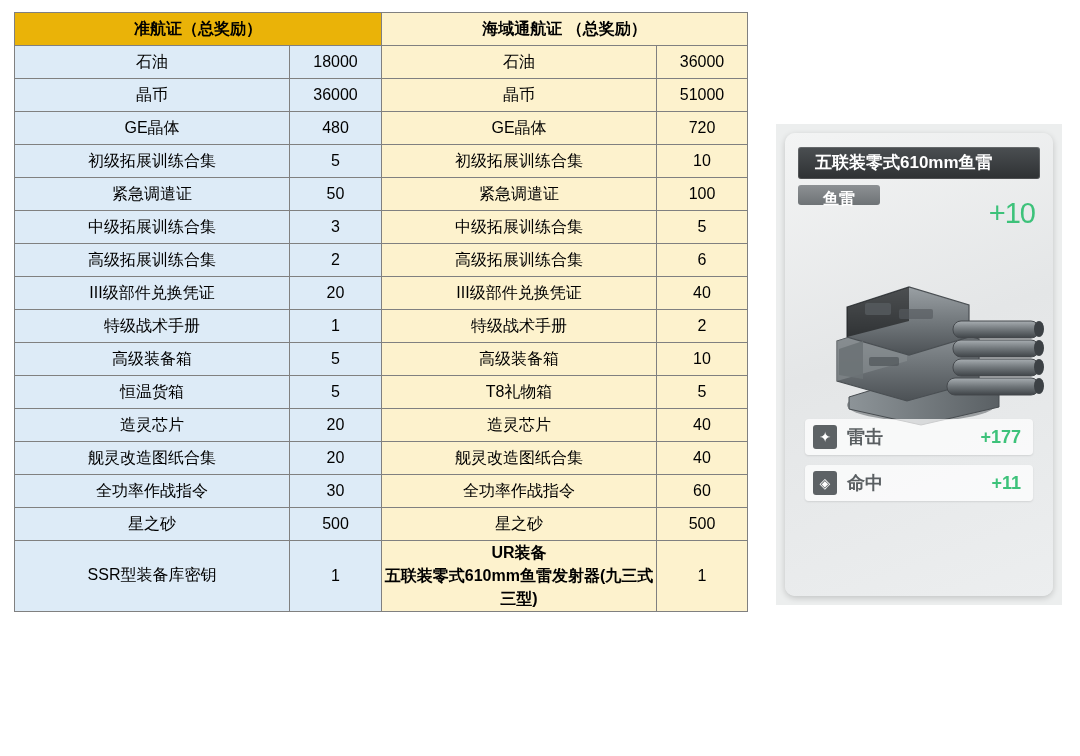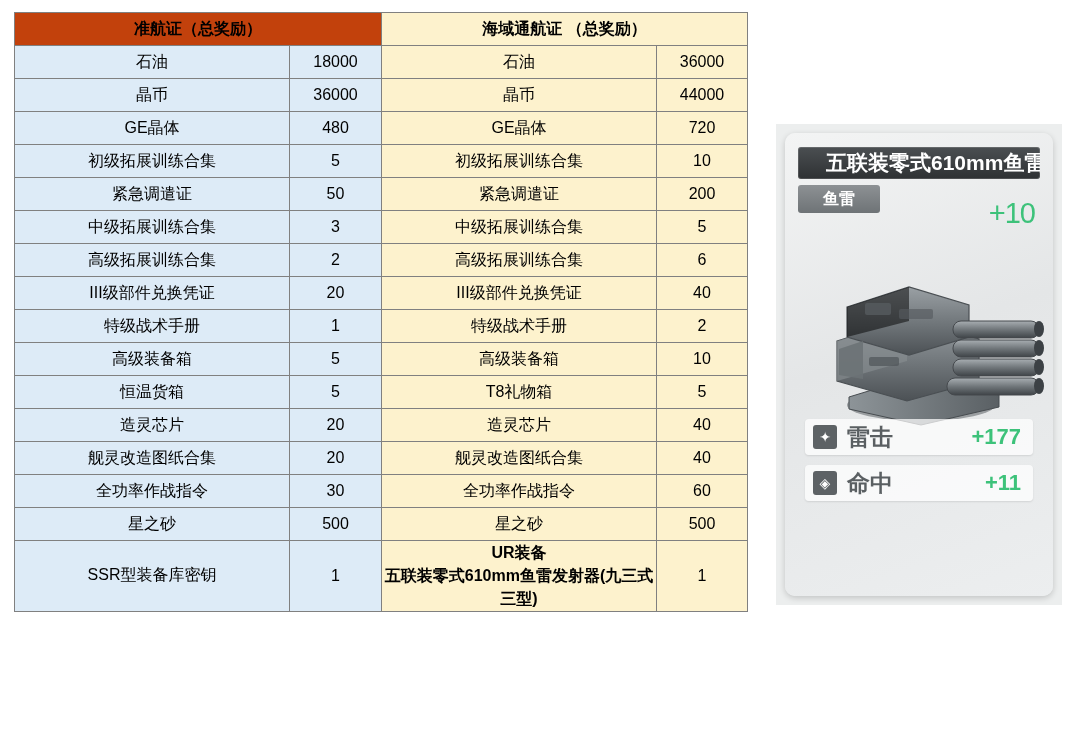--- a/index.html
+++ b/index.html
@@ -39,21 +39,21 @@
   .col-b-val  { width: 91px; }
 
   .cell-blue { background: #ddebf7; }
   .cell-gold { background: #fdf2cd; }
 
   .hdr {
     font-weight: bold;
     font-size: 18px;
     height: 38px;
   }
-  .hdr-blue { background: #c2410c; }
+  .hdr-blue { background: #eab308; }
   .hdr-gold { background: #fdf2cd; }
 
   .ur-cell {
     color: #c00000;
     font-weight: bold;
     line-height: 1.45;
     padding: 6px 4px;
     font-size: 16px;
   }
   .tall-row td { height: 82px; }
@@ -84,33 +84,33 @@
     top: 14px;
     right: 13px;
     height: 32px;
     background: linear-gradient(180deg, #4b4f52 0%, #2e3133 100%);
     border-radius: 3px;
     box-shadow: inset 0 0 0 1px rgba(255,255,255,0.15);
   }
   .name-plate span {
     display: block;
     color: #fff;
-    font-size: 21px;
+    font-size: 17px;
     font-weight: bold;
     line-height: 32px;
-    padding-left: 28px;
+    padding-left: 17px;
     white-space: nowrap;
     overflow: hidden;
   }
   .type-plate {
     position: absolute;
     left: 13px;
     top: 52px;
     width: 82px;
-    height: 28px;
+    height: 20px;
     background: linear-gradient(180deg, #8d9194 0%, #6e7376 100%);
     border-radius: 3px;
   }
   .type-plate span {
     display: block;
     color: #fff;
     font-size: 16px;
     font-weight: bold;
     line-height: 28px;
     text-align: center;
@@ -157,30 +157,30 @@
     color: #fff;
     font-size: 14px;
     line-height: 24px;
     text-align: center;
   }
   .stat-label {
     position: absolute;
     left: 42px;
     top: 0;
     line-height: 36px;
-    font-size: 23px;
+    font-size: 18px;
     font-weight: bold;
     color: #5a5f62;
   }
   .stat-value {
     position: absolute;
     right: 12px;
     top: 0;
     line-height: 36px;
-    font-size: 22px;
+    font-size: 18px;
     font-weight: bold;
     color: #3dc27a;
   }
 </style>
 </head>
 <body>
 
 <table id="reward-table">
   <colgroup>
     <col class="col-a-name">
@@ -196,39 +196,39 @@
   <tr>
         <td class="cell-blue">石油</td>
         <td class="cell-blue">18000</td>
         <td class="cell-gold">石油</td>
         <td class="cell-gold">36000</td>
       </tr>
       <tr>
         <td class="cell-blue">晶币</td>
         <td class="cell-blue">36000</td>
         <td class="cell-gold">晶币</td>
-        <td class="cell-gold">44000</td>
+        <td class="cell-gold">51000</td>
       </tr>
       <tr>
         <td class="cell-blue">GE晶体</td>
         <td class="cell-blue">480</td>
         <td class="cell-gold">GE晶体</td>
         <td class="cell-gold">720</td>
       </tr>
       <tr>
         <td class="cell-blue">初级拓展训练合集</td>
         <td class="cell-blue">5</td>
         <td class="cell-gold">初级拓展训练合集</td>
         <td class="cell-gold">10</td>
       </tr>
       <tr>
         <td class="cell-blue">紧急调遣证</td>
         <td class="cell-blue">50</td>
         <td class="cell-gold">紧急调遣证</td>
-        <td class="cell-gold">200</td>
+        <td class="cell-gold">100</td>
       </tr>
       <tr>
         <td class="cell-blue">中级拓展训练合集</td>
         <td class="cell-blue">3</td>
         <td class="cell-gold">中级拓展训练合集</td>
         <td class="cell-gold">5</td>
       </tr>
       <tr>
         <td class="cell-blue">高级拓展训练合集</td>
         <td class="cell-blue">2</td>

